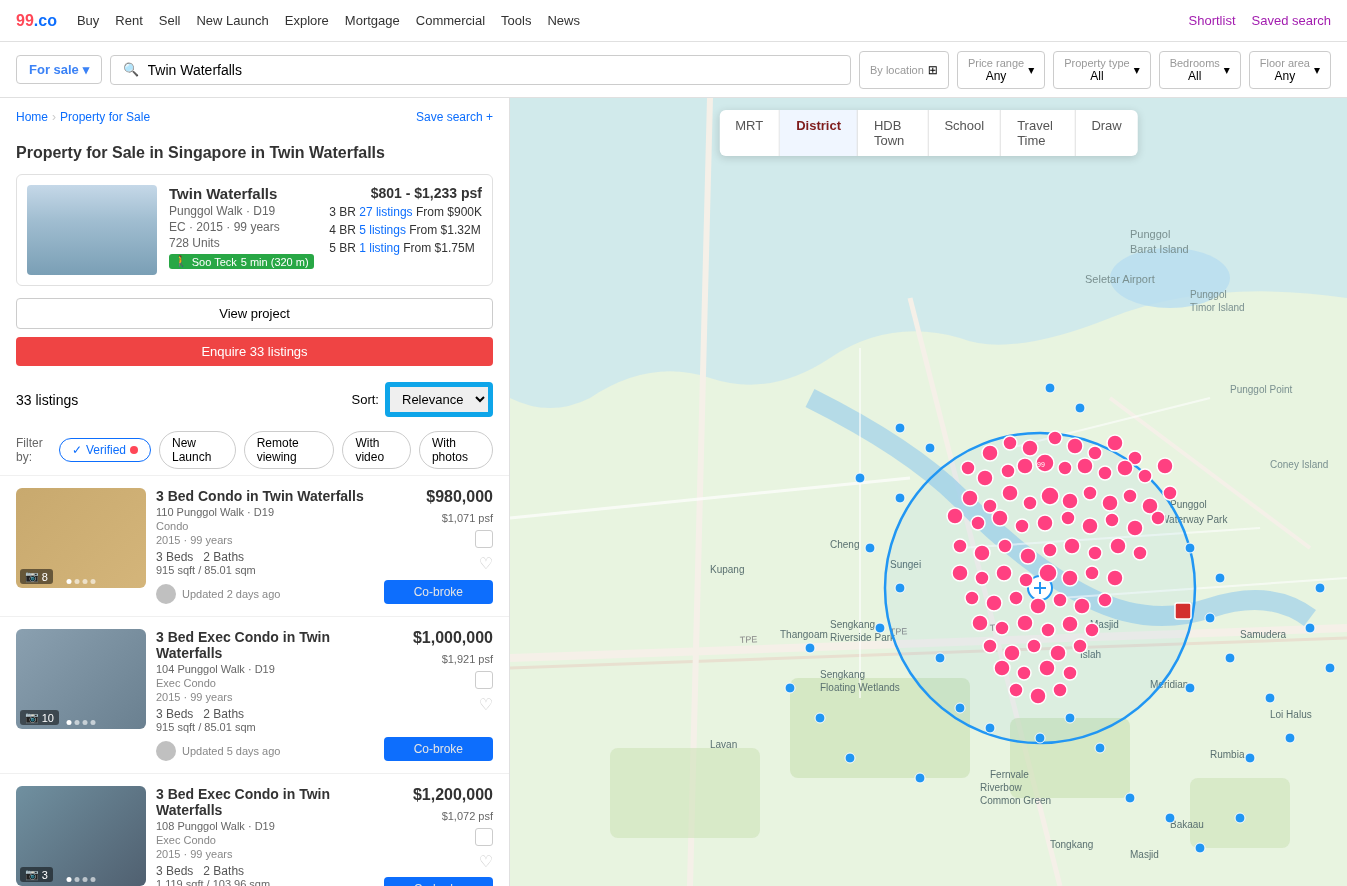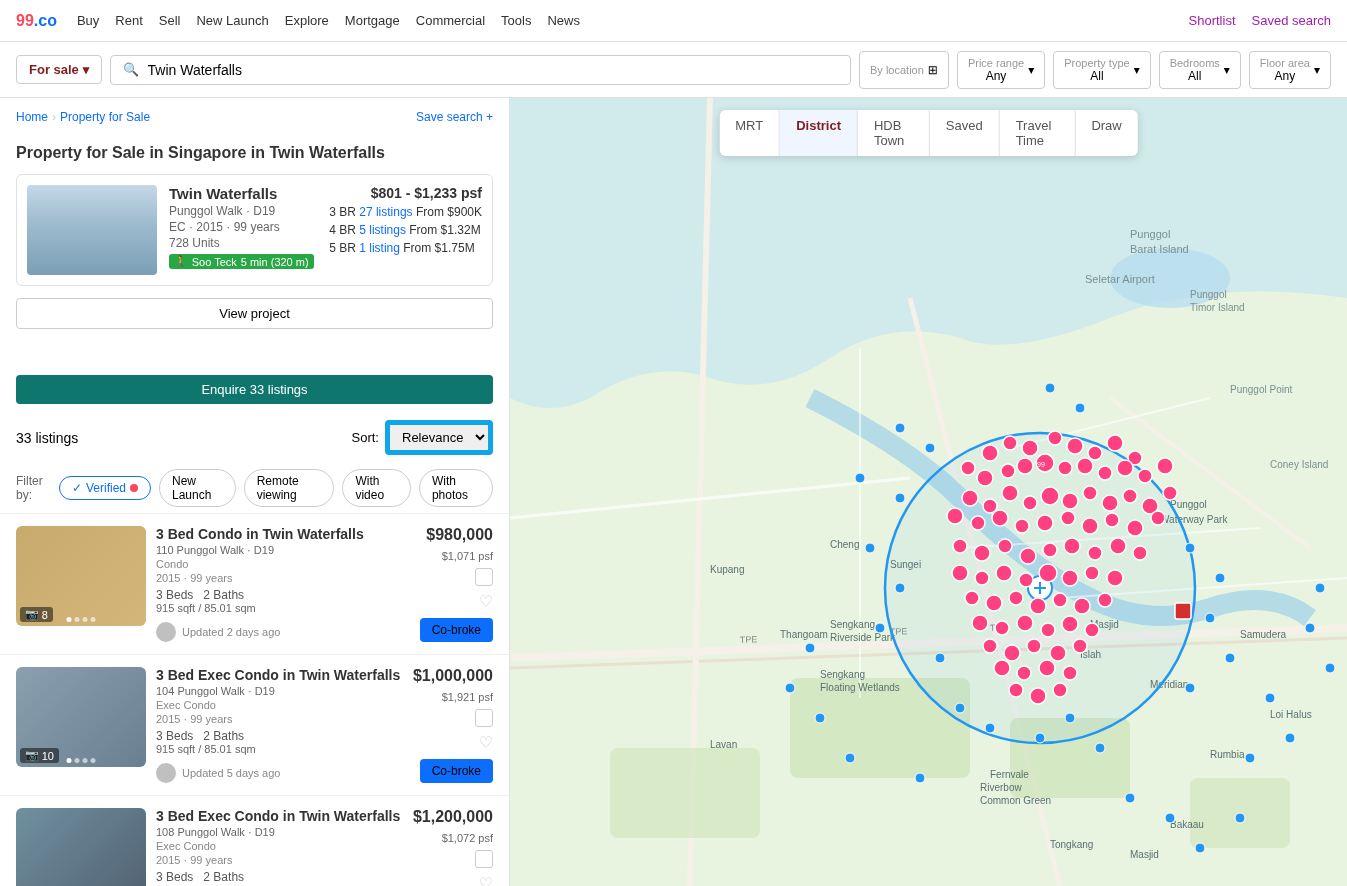--- a/index.html
+++ b/index.html
@@ -9,21 +9,21 @@
     .top-nav { display: flex; align-items: center; background: #fff; border-bottom: 1px solid #e0e0e0; padding: 0 16px; height: 42px; }
     .logo { color: #0d6efd; font-weight: 700; font-size: 16px; margin-right: 20px; }
     .logo span { color: #ff4757; }
     .top-nav-links { display: flex; gap: 16px; margin-right: auto; }
     .top-nav-links a { text-decoration: none; color: #333; font-size: 13px; cursor: pointer; }
     .top-nav-right { display: flex; gap: 16px; }
     .top-nav-right a { text-decoration: none; color: #a21caf; font-size: 13px; cursor: pointer; }
 
     
     .search-bar { display: flex; align-items: center; background: #fff; border-bottom: 1px solid #e0e0e0; padding: 8px 16px; gap: 8px; height: 56px; }
-    .for-sale-btn { background: #fff; border: 1px solid #ccc; border-radius: 4px; padding: 6px 12px; font-size: 13px; cursor: pointer; display: flex; align-items: center; gap: 4px; color: #7f1d1d; font-weight: 600; }
+    .for-sale-btn { background: #fff; border: 1px solid #ccc; border-radius: 4px; padding: 6px 12px; font-size: 13px; cursor: pointer; display: flex; align-items: center; gap: 4px; color: #3b82f6; font-weight: 600; }
     .search-input-wrap { flex: 1; display: flex; align-items: center; border: 1px solid #ccc; border-radius: 4px; padding: 6px 12px; background: #fff; }
     .search-input-wrap input { border: none; outline: none; font-size: 14px; flex: 1; }
     .search-icon { color: #999; margin-right: 8px; }
     .filter-group { display: flex; gap: 8px; margin-left: auto; }
     .filter-btn { background: #fff; border: 1px solid #ccc; border-radius: 4px; padding: 5px 10px; font-size: 12px; cursor: pointer; display: flex; align-items: center; gap: 4px; }
     .filter-btn .label { color: #999; font-size: 11px; }
     .filter-btn .value { font-size: 12px; font-weight: 500; }
 
     
     .main-layout { display: flex; height: calc(886px - 98px); }
@@ -47,21 +47,21 @@
     .project-name { font-size: 15px; font-weight: 700; color: #333; }
     .project-sub { font-size: 12px; color: #666; margin-top: 2px; }
     .project-price { font-size: 14px; font-weight: 700; color: #333; text-align: right; }
     .project-listings { font-size: 12px; color: #666; }
     .project-listings-row { display: flex; gap: 20px; margin-top: 4px; }
     .project-listing-item { font-size: 12px; color: #333; }
     .project-listing-item span { color: #0d6efd; }
     .mrt-tag { display: inline-flex; align-items: center; gap: 4px; font-size: 11px; color: #fff; background: #28a745; border-radius: 3px; padding: 1px 5px; margin-top: 4px; }
     .project-actions { display: flex; gap: 8px; margin-top: 10px; flex-direction: column; }
     .btn-view-project { flex: 1; border: 1px solid #ccc; border-radius: 4px; background: #fff; padding: 7px; font-size: 13px; cursor: pointer; }
-    .btn-enquire { flex: 1.5; border: none; border-radius: 4px; background: #0f766e; color: #fff; padding: 7px; font-size: 13px; cursor: pointer; margin-top: 38px; }
+    .btn-enquire { flex: 1.5; border: none; border-radius: 4px; background: #ef4444; color: #fff; padding: 7px; font-size: 13px; cursor: pointer; }
 
     
     .listings-header { padding: 8px 16px; display: flex; align-items: center; justify-content: space-between; }
     .listings-count { font-size: 14px; font-weight: 500; }
     .sort-wrap { display: flex; align-items: center; gap: 6px; font-size: 13px; }
     .sort-select { border: 5px solid #0ea5e9; border-radius: 4px; padding: 4px 8px; font-size: 13px; }
 
     
     .filter-bar { padding: 6px 16px; display: flex; align-items: center; gap: 8px; border-bottom: 1px solid #f0f0f0; }
     .filter-label { font-size: 12px; color: #666; }
@@ -85,21 +85,21 @@
     .listing-type { font-size: 11px; color: #888; margin-top: 2px; }
     .listing-price { font-size: 16px; font-weight: 700; color: #333; }
     .listing-psf { font-size: 11px; color: #666; }
     .listing-beds { font-size: 12px; color: #555; margin-top: 4px; }
     .listing-size { font-size: 11px; color: #666; }
     .listing-agent { display: flex; align-items: center; gap: 6px; margin-top: 8px; font-size: 11px; color: #888; }
     .agent-avatar { width: 20px; height: 20px; border-radius: 50%; background: #c0c0c0; }
     .listing-actions { display: flex; flex-direction: column; align-items: flex-end; gap: 6px; }
     .checkbox-icon { width: 18px; height: 18px; border: 1px solid #ccc; border-radius: 3px; }
     .heart-icon { color: #ccc; font-size: 16px; }
-    .cobroke-btn { border: none; background: #0d6efd; color: #000000; border-radius: 4px; padding: 5px 12px; font-size: 12px; cursor: pointer; margin-top: auto; }
+    .cobroke-btn { border: none; background: #0d6efd; color: #e5e5e5; border-radius: 4px; padding: 5px 30px; font-size: 12px; cursor: pointer; margin-top: auto; }
 
     
     .right-map { flex: 1; position: relative; background: #e8f0e8; overflow: hidden; }
     
     
     .map-tabs { position: absolute; top: 12px; left: 50%; transform: translateX(-50%); background: #fff; border-radius: 6px; display: flex; box-shadow: 0 2px 8px rgba(0,0,0,0.15); z-index: 10; overflow: hidden; }
     .map-tab { padding: 8px 16px; font-size: 13px; cursor: pointer; border-right: 1px solid #e0e0e0; color: #555; }
     .map-tab:last-child { border-right: none; }
     .map-tab.active { color: #7f1d1d; font-weight: 600; background: #f0f6ff; }
 
@@ -358,21 +358,21 @@
       </div>
 
   </div>
 
   <div class="right-map">
     
     <div class="map-tabs">
       <div class="map-tab">MRT</div>
       <div class="map-tab active">District</div>
       <div class="map-tab">HDB Town</div>
-      <div class="map-tab">Saved</div>
+      <div class="map-tab">School</div>
       <div class="map-tab">Travel Time</div>
       <div class="map-tab">Draw</div>
     </div>
 
     
     <svg class="map-svg" viewBox="0 0 837 788" xmlns="http://www.w3.org/2000/svg">
 
       <rect width="837" height="788" fill="#e8f4e0"></rect>
 
       <path d="M0,0 L837,0 L837,200 Q700,180 600,220 Q500,260 450,240 Q380,220 320,260 Q260,300 200,280 Q140,260 80,300 Q40,320 0,300 Z" fill="#c8e6f0" opacity="0.7"></path>

